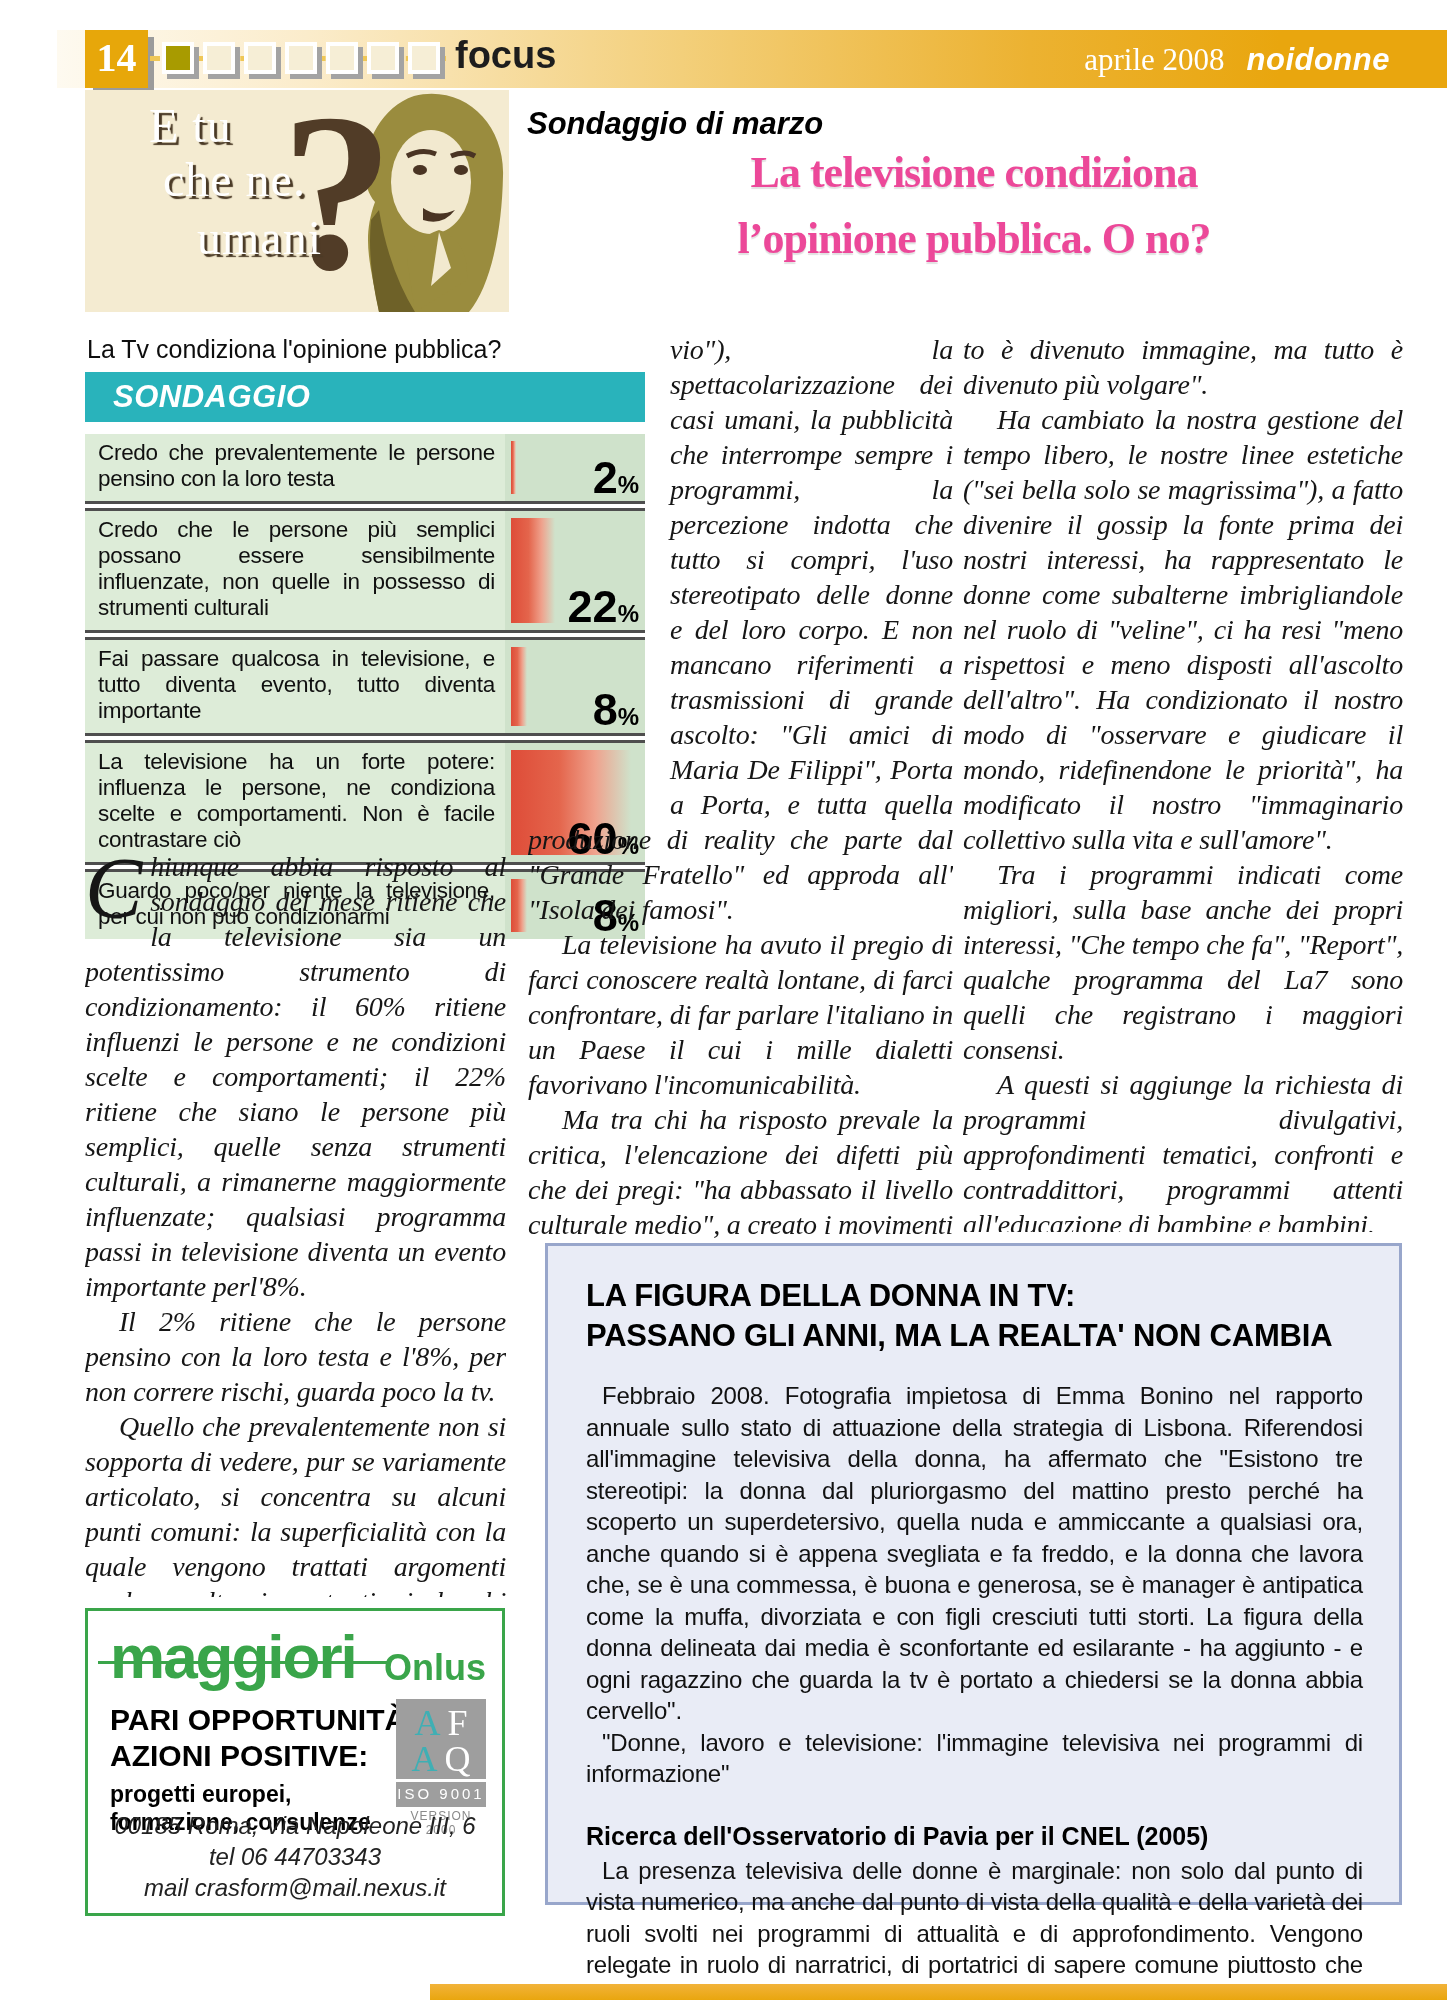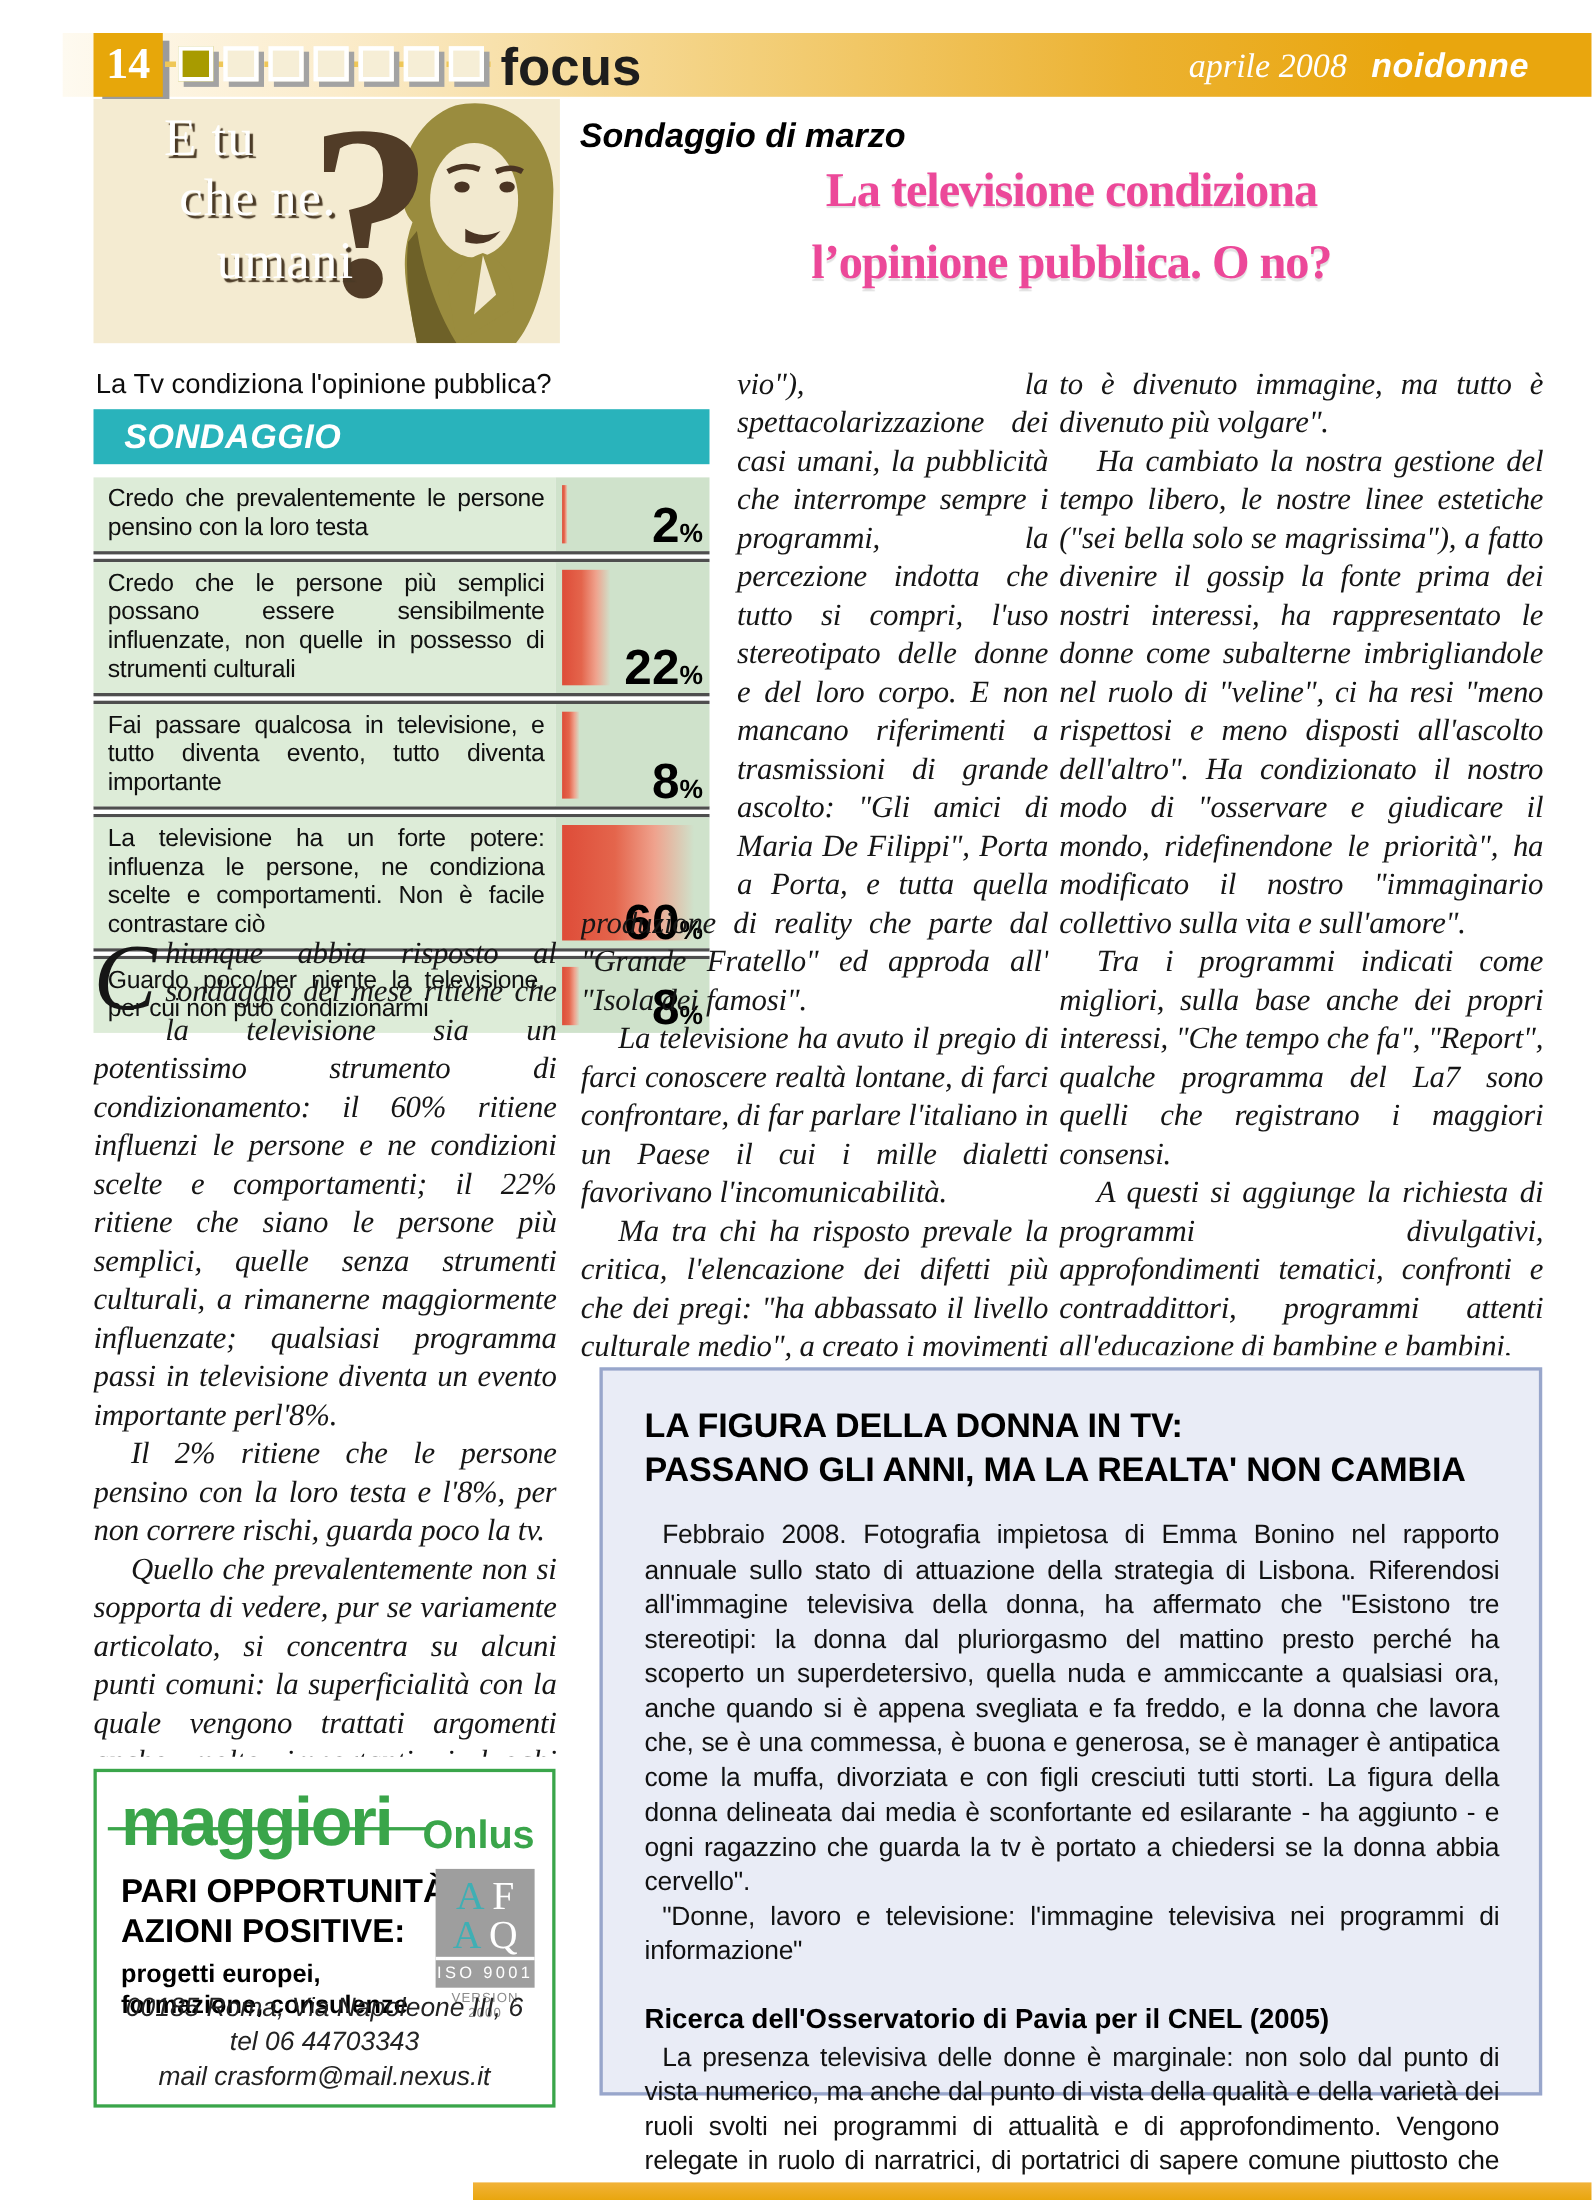--- a/index.html
+++ b/index.html
@@ -17,23 +17,23 @@
     box-shadow:7px 6px 0 -1px #9b9b9b;color:#fff;font-family:Liberation Serif, serif;
     font-weight:700;font-size:40px;line-height:56px;text-align:center;
   }
   .pager-line{position:absolute;left:150px;top:56px;width:296px;border-top:5px dashed #efc757;}
   .pager-squares{position:absolute;left:162px;top:42px;white-space:nowrap;}
   .sq{
     display:inline-block;width:24px;height:24px;margin-right:9px;background:#f6eed6;
     border:4px solid #ffffff;box-shadow:5px 5px 0 #a3a3a3;vertical-align:top;
   }
   .sq.filled{background:#a89b00;}
-  .section-title{position:absolute;left:455px;top:34px;font-size:48px;font-weight:600;color:#1d1d1d;}
+  .section-title{position:absolute;left:455px;top:34px;font-size:38px;font-weight:600;color:#1d1d1d;}
   .issue-box{position:absolute;left:1000px;top:42px;width:390px;text-align:right;color:#ffffff;}
-  .issue-date{font-family:"Liberation Serif",serif;font-style:italic;font-size:31px;}
+  .issue-date{font-family:"Liberation Serif",serif;font-size:31px;}
   .magazine-name{font-style:italic;font-weight:700;font-size:31px;margin-left:22px;letter-spacing:0.5px;}
   
   .logo-box{position:absolute;left:85px;top:90px;width:424px;height:222px;background:#f4ebd1;overflow:hidden;}
   .logo-line{position:absolute;color:#fff;font-family:"Liberation Serif",serif;
     text-shadow:3px 3px 1px #4a3a26;letter-spacing:1px;margin-left:48px;}
   .logo-l1{left:16px;top:8px;font-size:48px;}
   .logo-l2{left:30px;top:62px;font-size:48px;}
   .logo-l3{left:64px;top:120px;font-size:48px;}
   .qmark{position:absolute;left:196px;top:-18px;font-family:"Liberation Serif",serif;
     font-weight:700;font-size:225px;line-height:240px;color:#513c27;}

